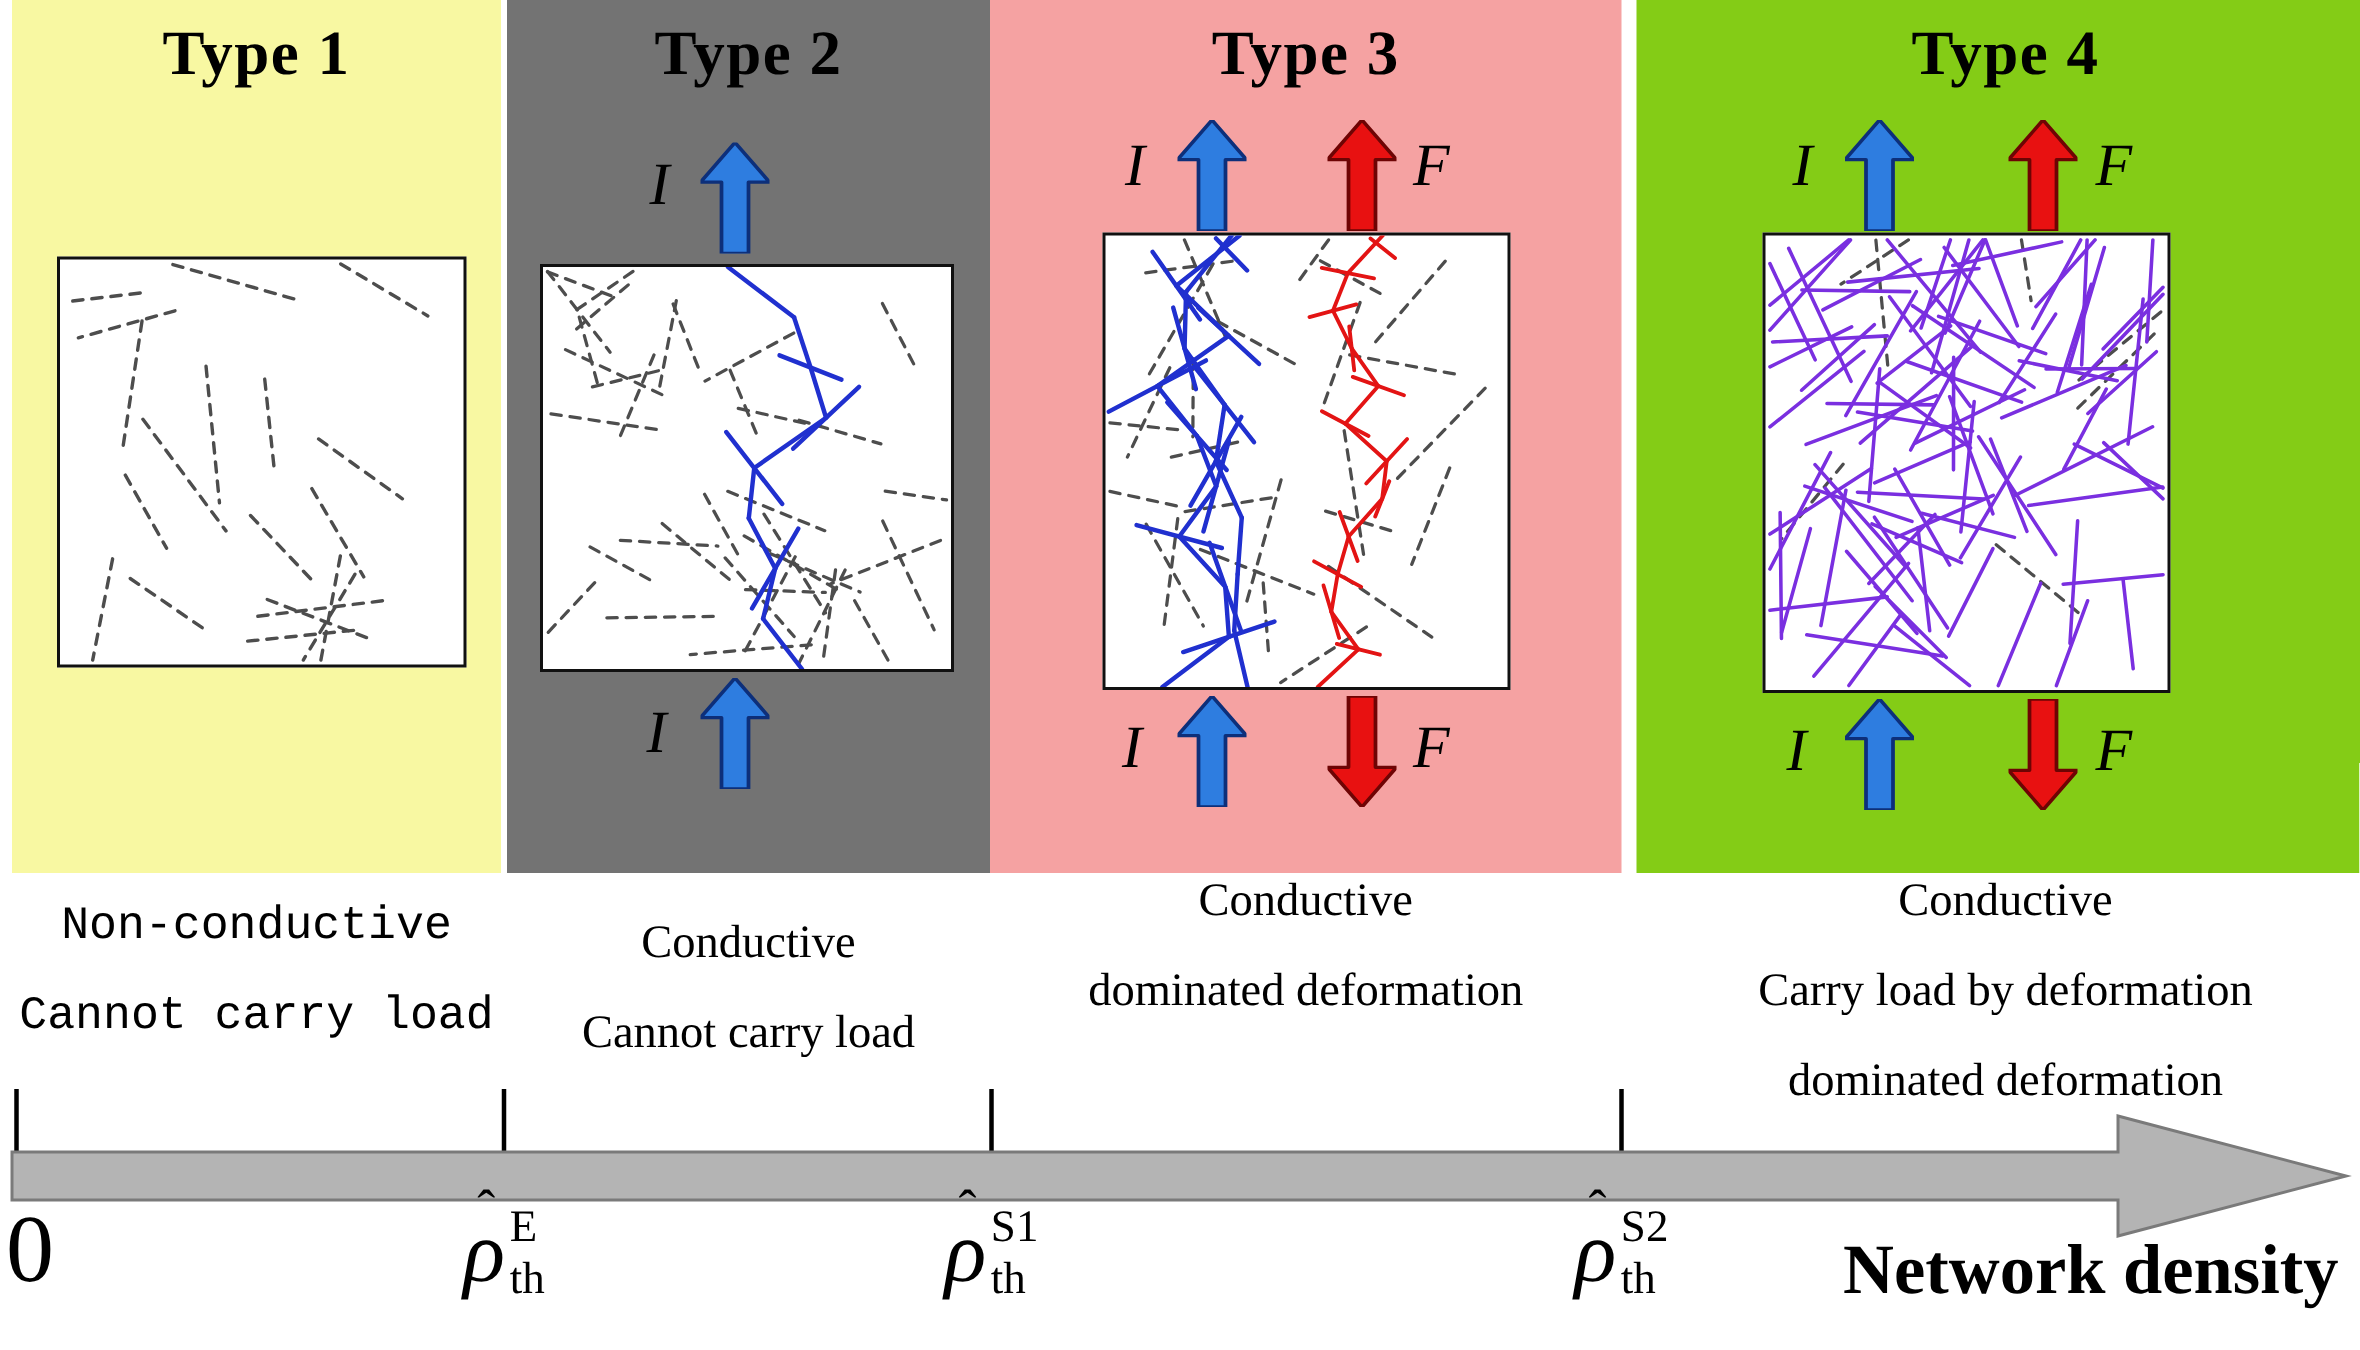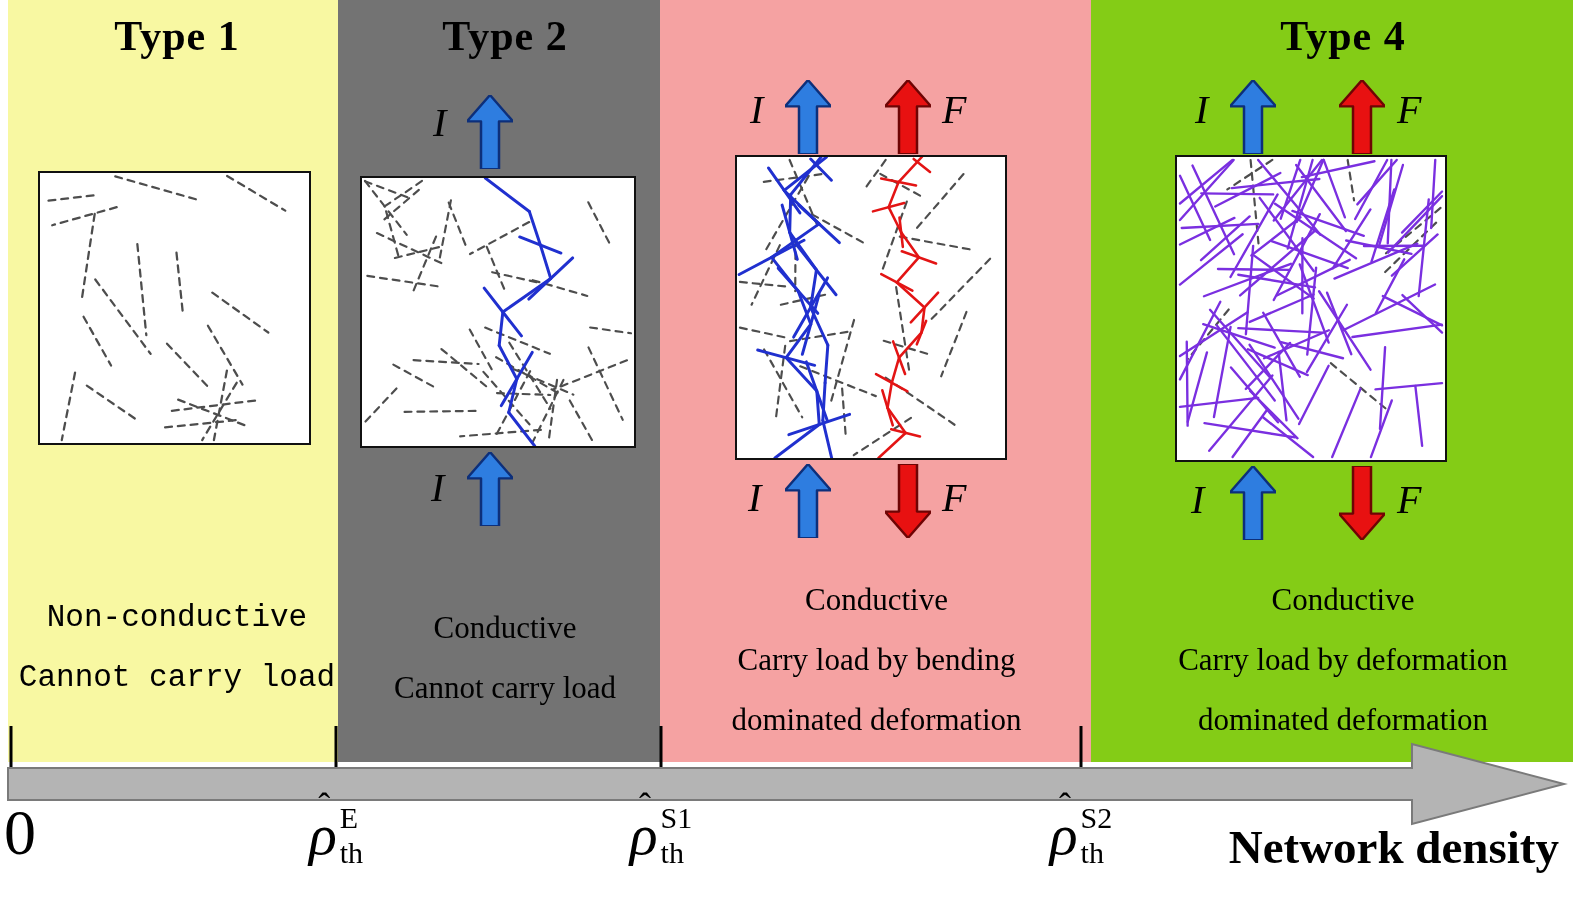--- a/index.html
+++ b/index.html
@@ -3,21 +3,21 @@
 <meta charset="utf-8">
 <style>
   :root{
     --arrow-blue:#2e7de0; --arrow-blue-dark:#0d2f7a;
     --arrow-red:#e81111;  --arrow-red-dark:#6e0404;
     --axis-fill:#b4b4b4;  --axis-stroke:#7a7a7a;
   }
   html,body{margin:0;padding:0;background:#fff;}
   body{width:1573px;height:900px;font-family:"Liberation Serif",serif;color:#000;}
   .stage{position:relative;width:1573px;height:900px;background:#fff;overflow:hidden;}
-  .panel{position:absolute;top:0;height:762px;padding-left:12px;}
+  .panel{position:absolute;top:0;height:582px;}
   .panel-title{position:absolute;top:12px;left:0;width:100%;text-align:center;
     font-size:42px;font-weight:bold;letter-spacing:1px;}
   .net-box{position:absolute;background:#fff;border:2.5px solid #111;box-sizing:border-box;}
   .net-box svg{display:block;width:100%;height:100%;}
   .desc{position:absolute;left:0;width:100%;text-align:center;font-size:31px;line-height:60px;}
   .af-label{position:absolute;font-style:italic;font-size:40px;line-height:1;}
   .arrow{position:absolute;width:46px;height:74px;}
   .arrow svg{display:block;width:100%;height:100%;}
   .arrow.down{transform:rotate(180deg);}
   .arrow polygon{stroke-width:2.5;stroke-linejoin:round;}
@@ -144,20 +144,21 @@
     </div>
 
     <div class="desc" style="top:598px;">
       <div>Conductive</div>
       <div>Cannot carry load</div>
       <div></div>
     </div>
   </div>
 
   <div class="panel" style="left: 660px; width: 421px; background: rgb(245, 162, 162);">
+    <div class="panel-title">Type 3</div>
 
     <span class="af-label" style="left:90px;top:90px;">I</span>
     <div class="arrow up" style="left:125px;top:80px;">
       <svg viewBox="0 0 46 84" preserveAspectRatio="none">
           <polygon class="p-blue" points="23,0 46,30 32,30 32,84 14,84 14,30 0,30"></polygon>
         </svg>
     </div>
     <div class="arrow up" style="left:225px;top:80px;">
       <svg viewBox="0 0 46 84" preserveAspectRatio="none">
           <polygon class="p-red" points="23,0 46,30 32,30 32,84 14,84 14,30 0,30"></polygon>
@@ -257,21 +258,20 @@
     </div>
     <div class="arrow down" style="left:225px;top:464px;">
       <svg viewBox="0 0 46 84" preserveAspectRatio="none">
           <polygon class="p-red" points="23,0 46,30 32,30 32,84 14,84 14,30 0,30"></polygon>
         </svg>
     </div>
     <span class="af-label" style="left:282px;top:478px;">F</span>
 
     <div class="desc" style="top:570px;">
       <div>Conductive</div>
-      <div>Carry load by bending</div>
       <div>dominated deformation</div>
     </div>
   </div>
 
   <div class="panel" style="left: 1091px; width: 492px; background: #84cc16;">
     <div class="panel-title">Type 4</div>
 
     <span class="af-label" style="left:104px;top:90px;">I</span>
     <div class="arrow up" style="left:139px;top:80px;">
       <svg viewBox="0 0 46 84" preserveAspectRatio="none">

